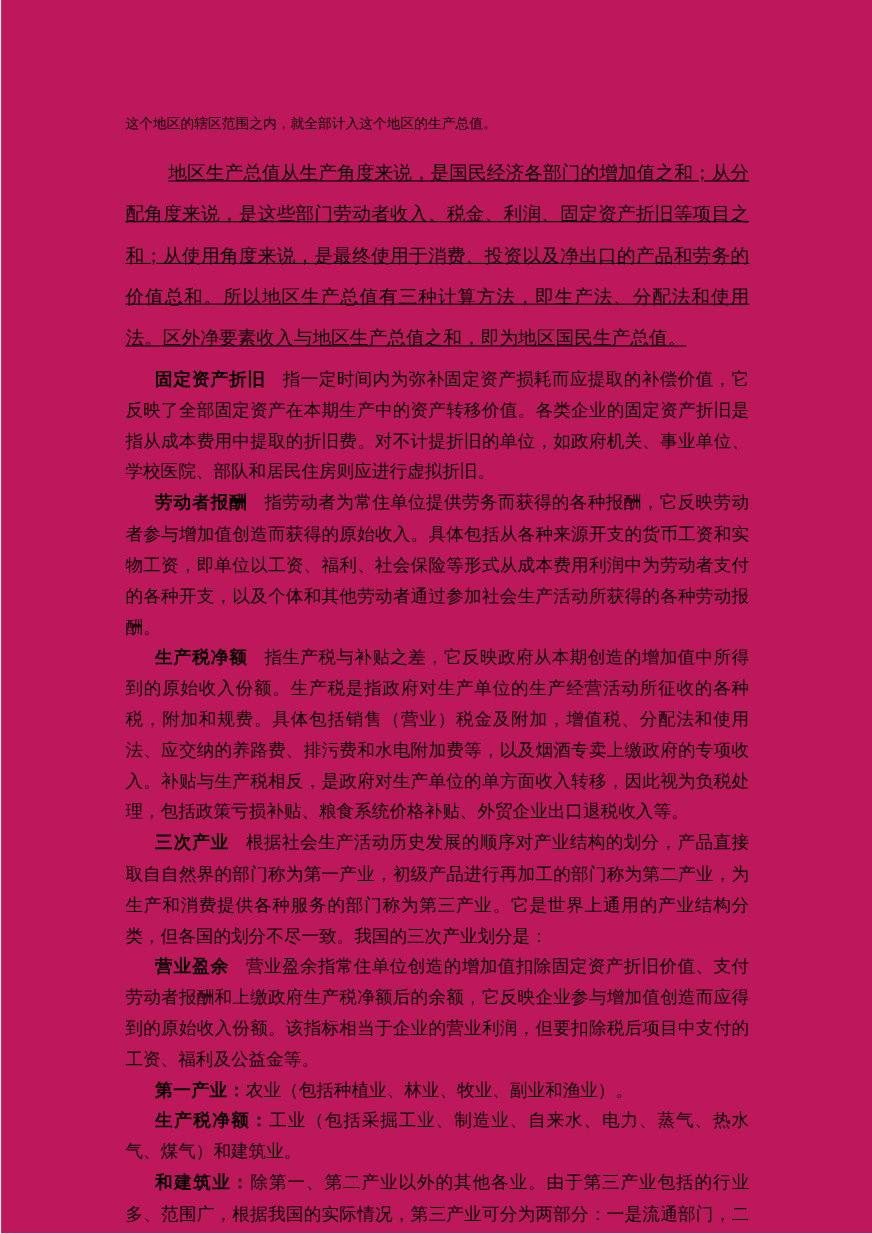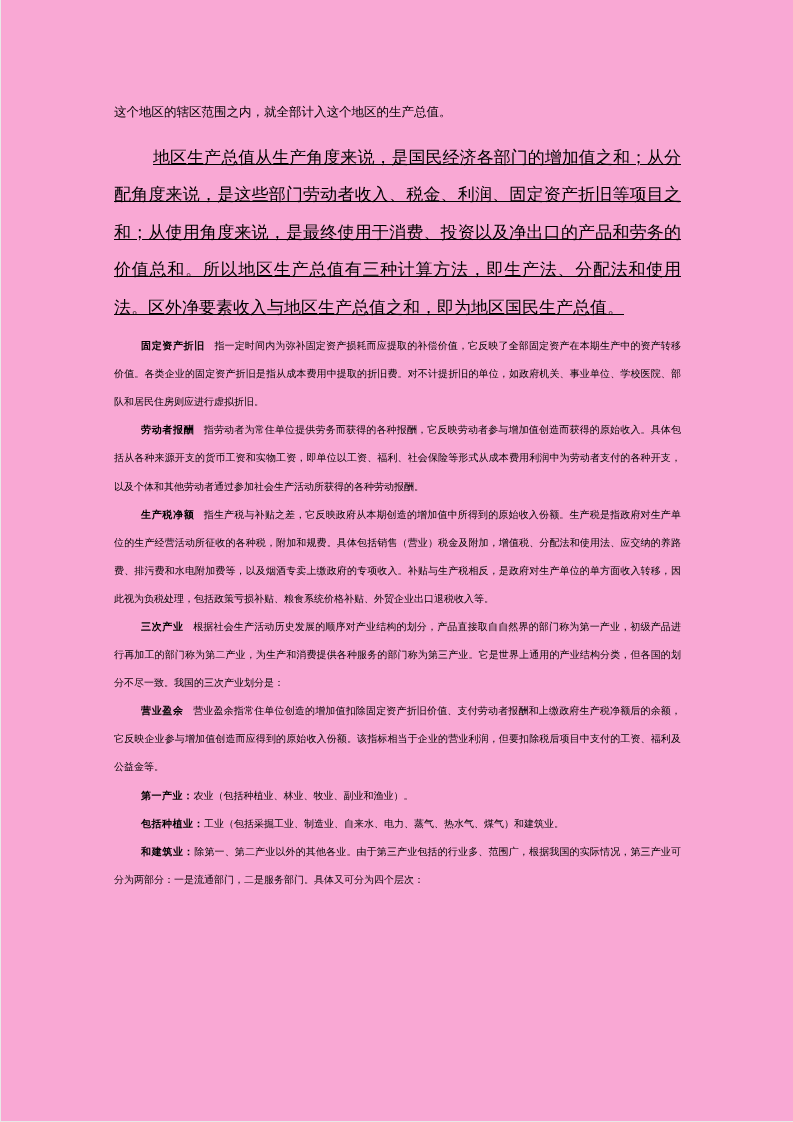--- a/index.html
+++ b/index.html
@@ -5,21 +5,21 @@
   * { margin: 0; padding: 0; box-sizing: border-box; }
   html, body { background: #ffffff; }
   body {
     font-family: "Liberation Serif", "DejaVu Serif", serif;
     color: #000000;
   }
   .page {
     position: relative;
     width: 793px;
     height: 1122px;
-    background: #f9a8d4;
+    background: #be185d;
     overflow: hidden;
     border-left: 1px solid #e8e8e8;
     border-bottom: 1px solid #e8e8e8;
   }
   .content {
     position: absolute;
     left: 113px;
     top: 102px;
     width: 567px;
   }
@@ -36,21 +36,21 @@
     line-height: 37.4px;
     text-align: justify;
     text-indent: 39px;
     text-decoration: underline;
   }
   
   .defs {
     margin-top: 6px;
   }
   .def {
-    font-size: 10px;
+    font-size: 16px;
     line-height: 28.1px;
     text-align: justify;
     text-indent: 27px;
   }
   .term {
     font-weight: 700;
     font-family: "Liberation Sans", "DejaVu Sans", sans-serif;
     letter-spacing: 0.5px;
   }
   .term.gap {
@@ -74,21 +74,21 @@
       <p class="def"><b class="term gap">劳动者报酬</b><span>指劳动者为常住单位提供劳务而获得的各种报酬，它反映劳动者参与增加值创造而获得的原始收入。具体包括从各种来源开支的货币工资和实物工资，即单位以工资、福利、社会保险等形式从成本费用利润中为劳动者支付的各种开支，以及个体和其他劳动者通过参加社会生产活动所获得的各种劳动报酬。</span></p>
 
       <p class="def"><b class="term gap">生产税净额</b><span>指生产税与补贴之差，它反映政府从本期创造的增加值中所得到的原始收入份额。生产税是指政府对生产单位的生产经营活动所征收的各种税，附加和规费。具体包括销售（营业）税金及附加，增值税、分配法和使用法、应交纳的养路费、排污费和水电附加费等，以及烟酒专卖上缴政府的专项收入。补贴与生产税相反，是政府对生产单位的单方面收入转移，因此视为负税处理，包括政策亏损补贴、粮食系统价格补贴、外贸企业出口退税收入等。</span></p>
 
       <p class="def"><b class="term gap">三次产业</b><span>根据社会生产活动历史发展的顺序对产业结构的划分，产品直接取自自然界的部门称为第一产业，初级产品进行再加工的部门称为第二产业，为生产和消费提供各种服务的部门称为第三产业。它是世界上通用的产业结构分类，但各国的划分不尽一致。我国的三次产业划分是：</span></p>
 
       <p class="def"><b class="term gap">营业盈余</b><span>营业盈余指常住单位创造的增加值扣除固定资产折旧价值、支付劳动者报酬和上缴政府生产税净额后的余额，它反映企业参与增加值创造而应得到的原始收入份额。该指标相当于企业的营业利润，但要扣除税后项目中支付的工资、福利及公益金等。</span></p>
 
       <p class="def"><b class="term">第一产业：</b><span>农业（包括种植业、林业、牧业、副业和渔业）。</span></p>
 
-      <p class="def"><b class="term">包括种植业：</b><span>工业（包括采掘工业、制造业、自来水、电力、蒸气、热水气、煤气）和建筑业。</span></p>
+      <p class="def"><b class="term">生产税净额：</b><span>工业（包括采掘工业、制造业、自来水、电力、蒸气、热水气、煤气）和建筑业。</span></p>
 
       <p class="def"><b class="term">和建筑业：</b><span>除第一、第二产业以外的其他各业。由于第三产业包括的行业多、范围广，根据我国的实际情况，第三产业可分为两部分：一是流通部门，二是服务部门。具体又可分为四个层次：</span></p>
 
 
 
     </div>
   </div>
 </div>
 
 </body></html>

